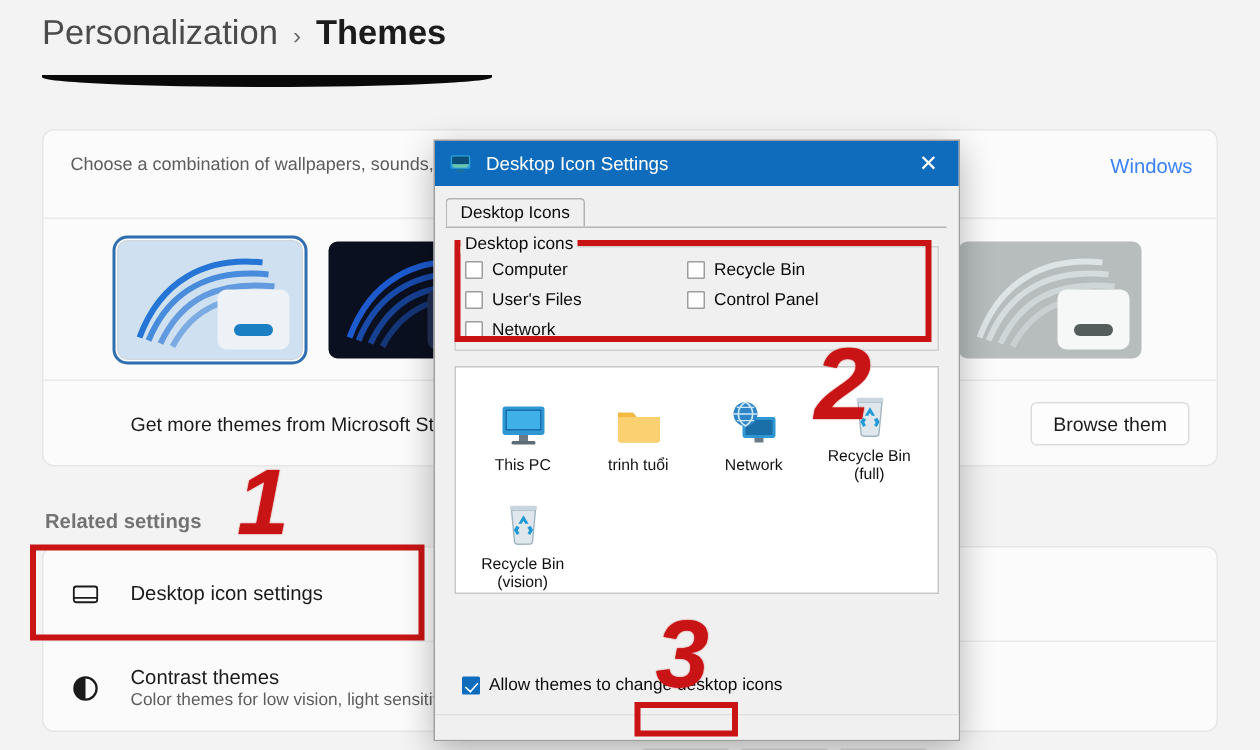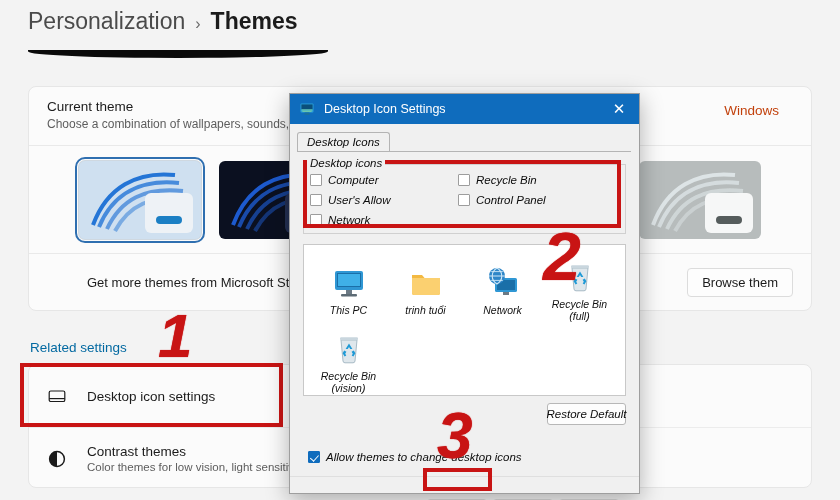--- a/index.html
+++ b/index.html
@@ -48,22 +48,22 @@
   #current-theme-card {
     left: 28px; top: 86px;
     width: 784px; height: 225px;
   }
   .ct-head {
     position: absolute; left: 18px; top: 12px;
   }
   .ct-title { font-size: 13.5px; color: #1b1b1b; }
   .ct-sub { font-size: 12px; color: #5d5d5d; margin-top: 3px; white-space: nowrap; }
   .ct-right {
-    position: absolute; right: 32px; top: 16px;
-    font-size: 13.5px; color: #c2410c; white-space: nowrap;
+    position: absolute; right: 16px; top: 16px;
+    font-size: 13.5px; color: #3b82f6; white-space: nowrap;
   }
   .ct-divider {
     position: absolute; left: 0; right: 0; top: 58px;
     height: 1px; background: #e9e9e9;
   }
 
   .thumbs {
     position: absolute; left: 50px; top: 74px;
     display: flex; gap: 18px;
   }
@@ -112,21 +112,21 @@
     font-size: 13px; color: #1b1b1b;
     background: #fdfdfd;
     border: 1px solid #dcdcdc;
     border-radius: 4px;
     padding: 6px 14px;
     white-space: nowrap;
   }
 
   .related-label {
     position: absolute; left: 30px; top: 340px;
-    font-size: 13.5px; font-weight: 400; color: #0369a1;
+    font-size: 13.5px; font-weight: 700; color: #737373;
   }
 
   #related-card {
     left: 28px; top: 364px;
     width: 784px; height: 124px;
   }
   .rel-row {
     position: absolute; left: 0; width: 100%;
     height: 62px;
     display: flex; align-items: center;
@@ -194,21 +194,20 @@
   .title-close {
     position: absolute; right: 0; top: 0;
     width: 40px; height: 30px;
     display: flex; align-items: center; justify-content: center;
     color: #ffffff; font-size: 15px;
   }
 
   .dlg-body {
     position: absolute; left: 0; right: 0; top: 30px; bottom: 0;
     background: #f0f0f0;
-    font-style: italic;
   }
 
   .tabstrip {
     position: absolute; left: 7px; top: 6px;
     height: 21px;
     display: flex; align-items: flex-end;
   }
   .tab {
     font-size: 11.5px; color: #0b0b0b;
     background: #f0f0f0;
@@ -338,21 +337,20 @@
 
   <div class="breadcrumb">
     <span class="bc-parent">Personalization</span>
     <span class="bc-sep">›</span>
     <span class="bc-current">Themes</span>
   </div>
   <div class="scroll-indicator"></div>
 
   <div class="card" id="current-theme-card">
     <div class="ct-head">
-      <div class="ct-title">Current theme</div>
       <div class="ct-sub">Choose a combination of wallpapers, sounds, and</div>
     </div>
     <div class="ct-right">Windows</div>
     <div class="ct-divider"></div>
 
     <div class="thumbs" id="thumbs">
         <div class="thumb selected" style="background: rgb(207, 224, 240);">
           <div class="bloom">
 <svg viewBox="0 0 122 78" preserveAspectRatio="none">
   <g fill="none" stroke="#1b6fd4" stroke-width="4" opacity="0.95">
@@ -497,21 +495,21 @@
           <div class="cb-item">
             <span class="cb-box"></span>
             <span class="cb-label">Computer</span>
           </div>
           <div class="cb-item">
             <span class="cb-box"></span>
             <span class="cb-label">Recycle Bin</span>
           </div>
           <div class="cb-item">
             <span class="cb-box"></span>
-            <span class="cb-label">User's Allow</span>
+            <span class="cb-label">User's Files</span>
           </div>
           <div class="cb-item">
             <span class="cb-box"></span>
             <span class="cb-label">Control Panel</span>
           </div>
           <div class="cb-item">
             <span class="cb-box"></span>
             <span class="cb-label">Network</span>
           </div>
         </div>
@@ -588,21 +586,20 @@
     </svg>
               </span>
               <span class="icon-label">
                 <div>Recycle Bin</div>
                 <div>(vision)</div>
               </span>
             </div>
           </div>
       </div>
 
-      <div class="dlg-btn" id="restore-default-btn">Restore Default</div>
 
       <div class="allow-row">
         <span class="cb-box checked"></span>
         <span class="cb-label">Allow themes to change desktop icons</span>
       </div>
 
       <div class="dlg-sep"></div>
       <div class="dlg-footer">
         <div class="dlg-btn footer-btn" id="ok-button">OK</div>
         <div class="dlg-btn footer-btn" id="cancel-button">Cancel</div>

